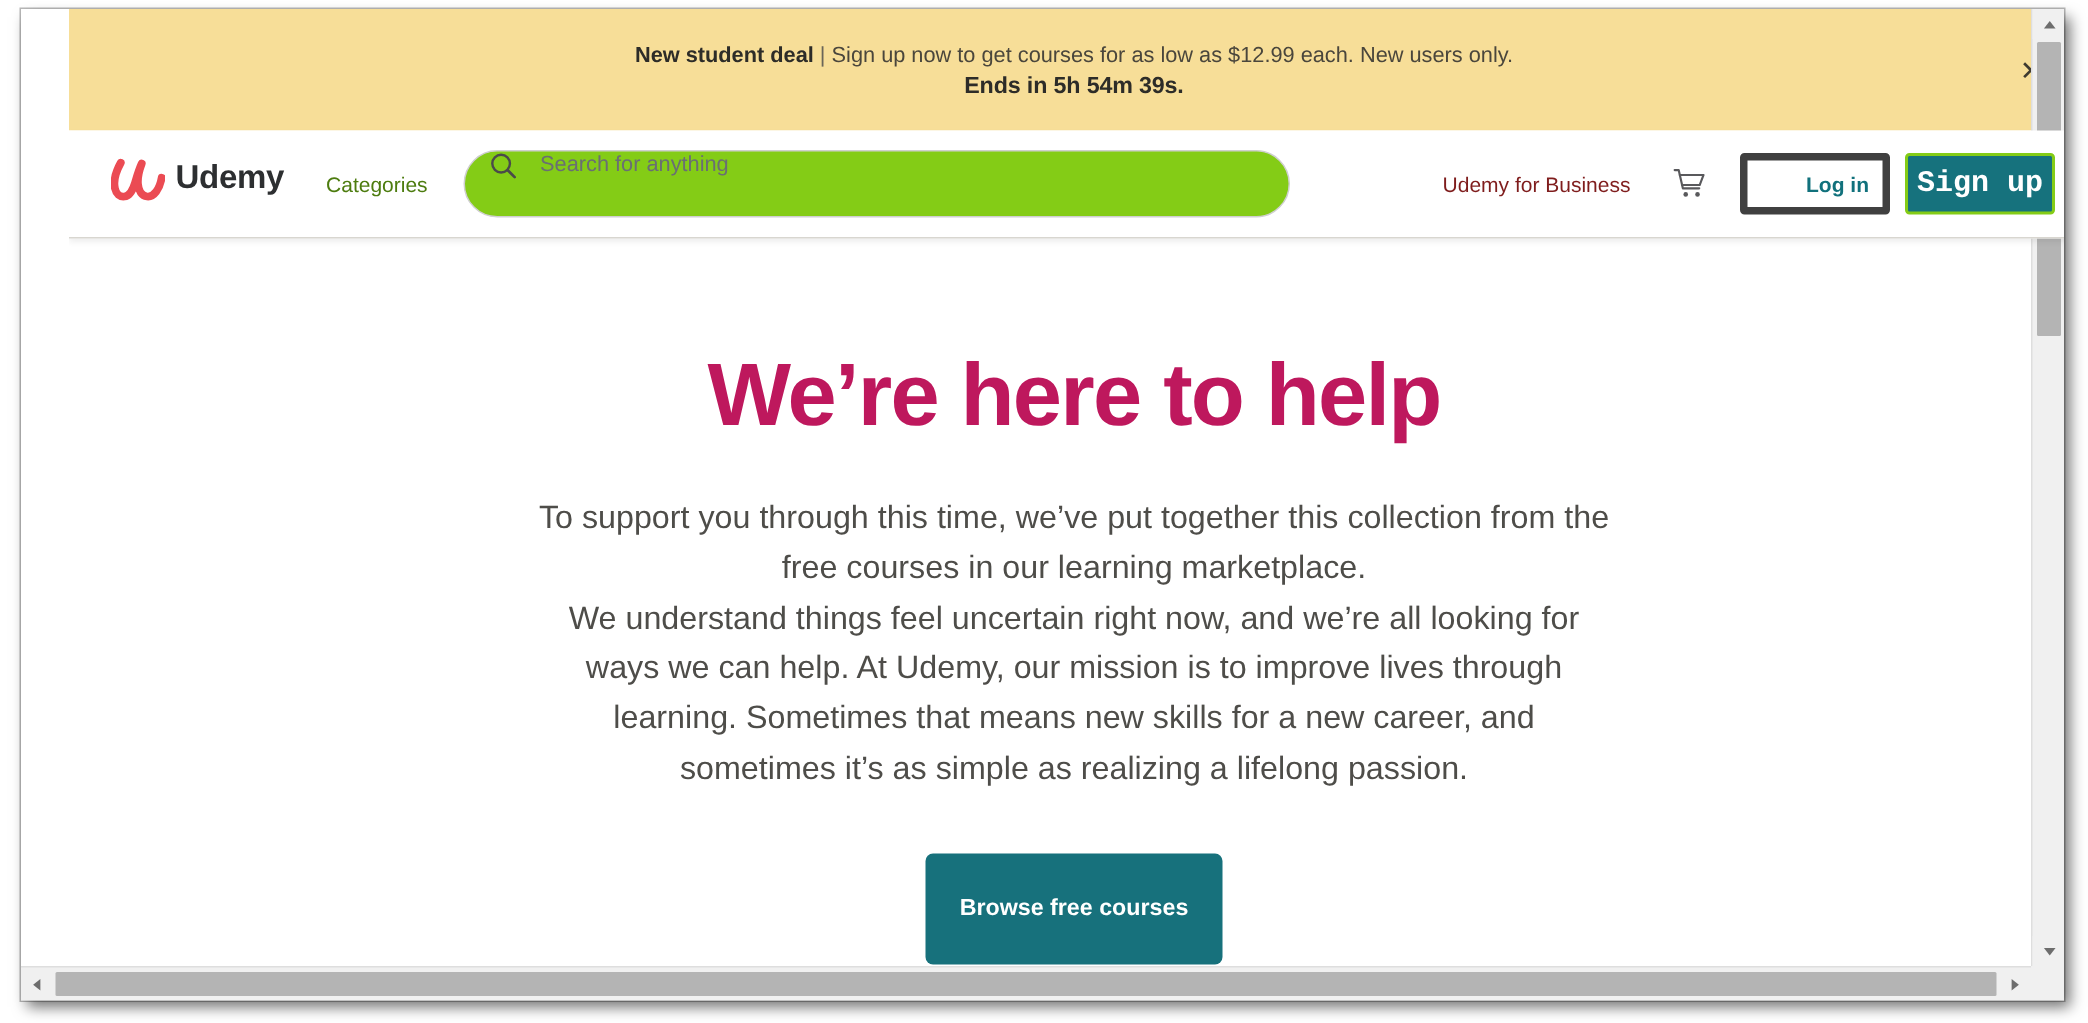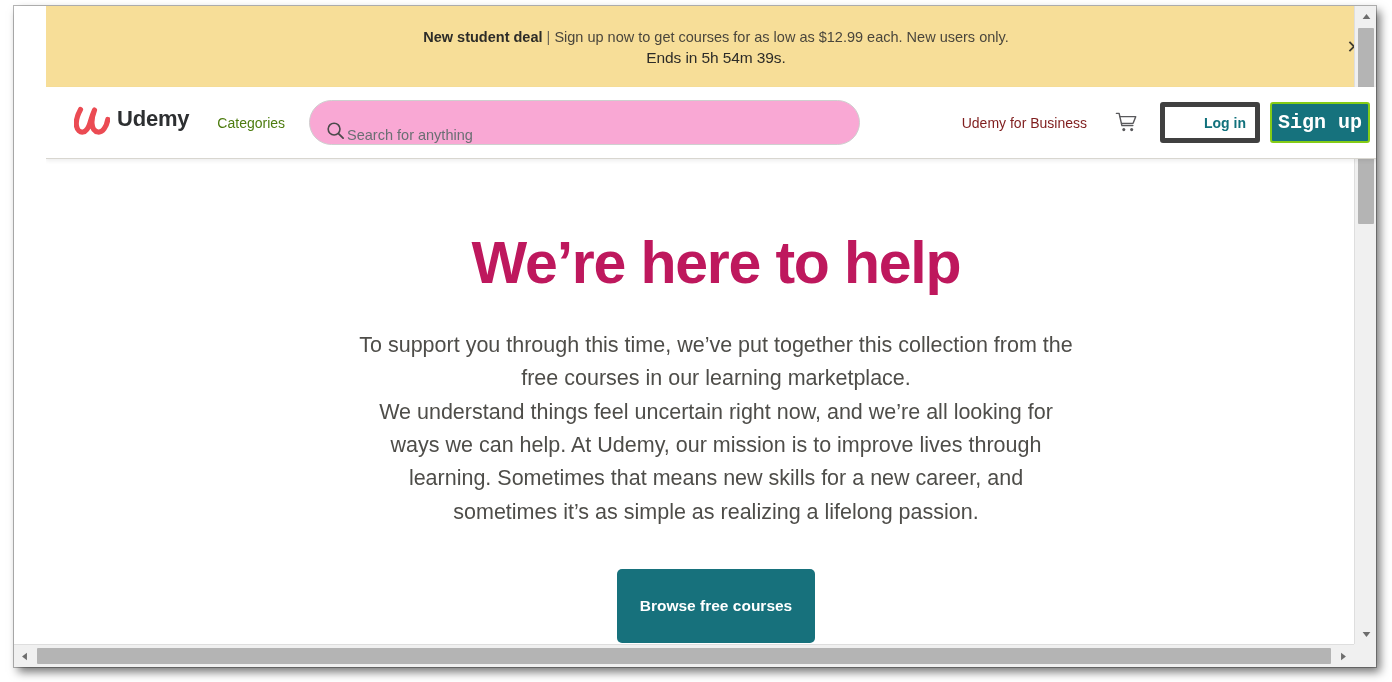--- a/index.html
+++ b/index.html
@@ -51,21 +51,21 @@
     text-align: center;
     line-height: 1.38;
     color: #3c3b37;
     font-size: 14.5px;
     padding-top: 2px;
   }
   .promo-line { display: block; white-space: nowrap; }
   .promo-strong { font-weight: 700; color: #2d2c28; }
   .promo-sep { color: #6a6558; font-weight: 400; }
   .promo-regular { font-weight: 400; color: #4a463c; }
-  .promo-ends { font-weight: 400; font-size: 15.5px; color: #2d2c28; letter-spacing: -0.1px; }
+  .promo-ends { font-weight: 700; font-size: 15.5px; color: #2d2c28; letter-spacing: -0.1px; }
 
   #promo-close {
     position: absolute;
     right: 18px;
     top: 50%;
     transform: translateY(-50%);
     width: 28px; height: 28px;
     display: flex; align-items: center; justify-content: center;
     color: #3f3b30;
     font-size: 18px;
@@ -112,26 +112,27 @@
     padding: 8px 10px;
     cursor: pointer;
     white-space: nowrap;
   }
 
   #search-form {
     flex: 0 0 auto;
     width: 551px;
     height: 45px;
     margin-left: 14px;
-    background: #f9a8d4;
+    background: #84cc16;
     border: 1px solid #cfcfcf;
     border-radius: 23px;
     display: flex;
-    align-items: flex-end;
+    align-items: flex-start;
     padding: 0 16px;
+    gap: 13px;
   }
   #search-input {
     flex: 1;
     border: none;
     outline: none;
     background: transparent;
     font-size: 14.5px;
     color: #4b4b4b;
     font-family: "Liberation Sans", sans-serif;
   }

